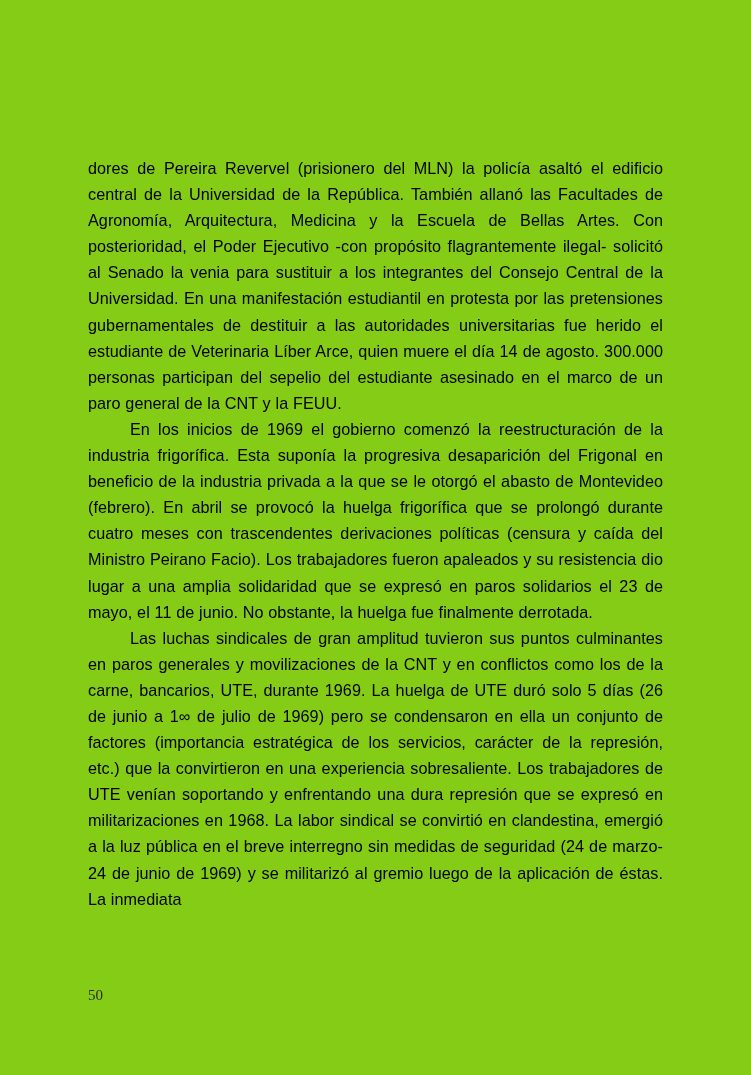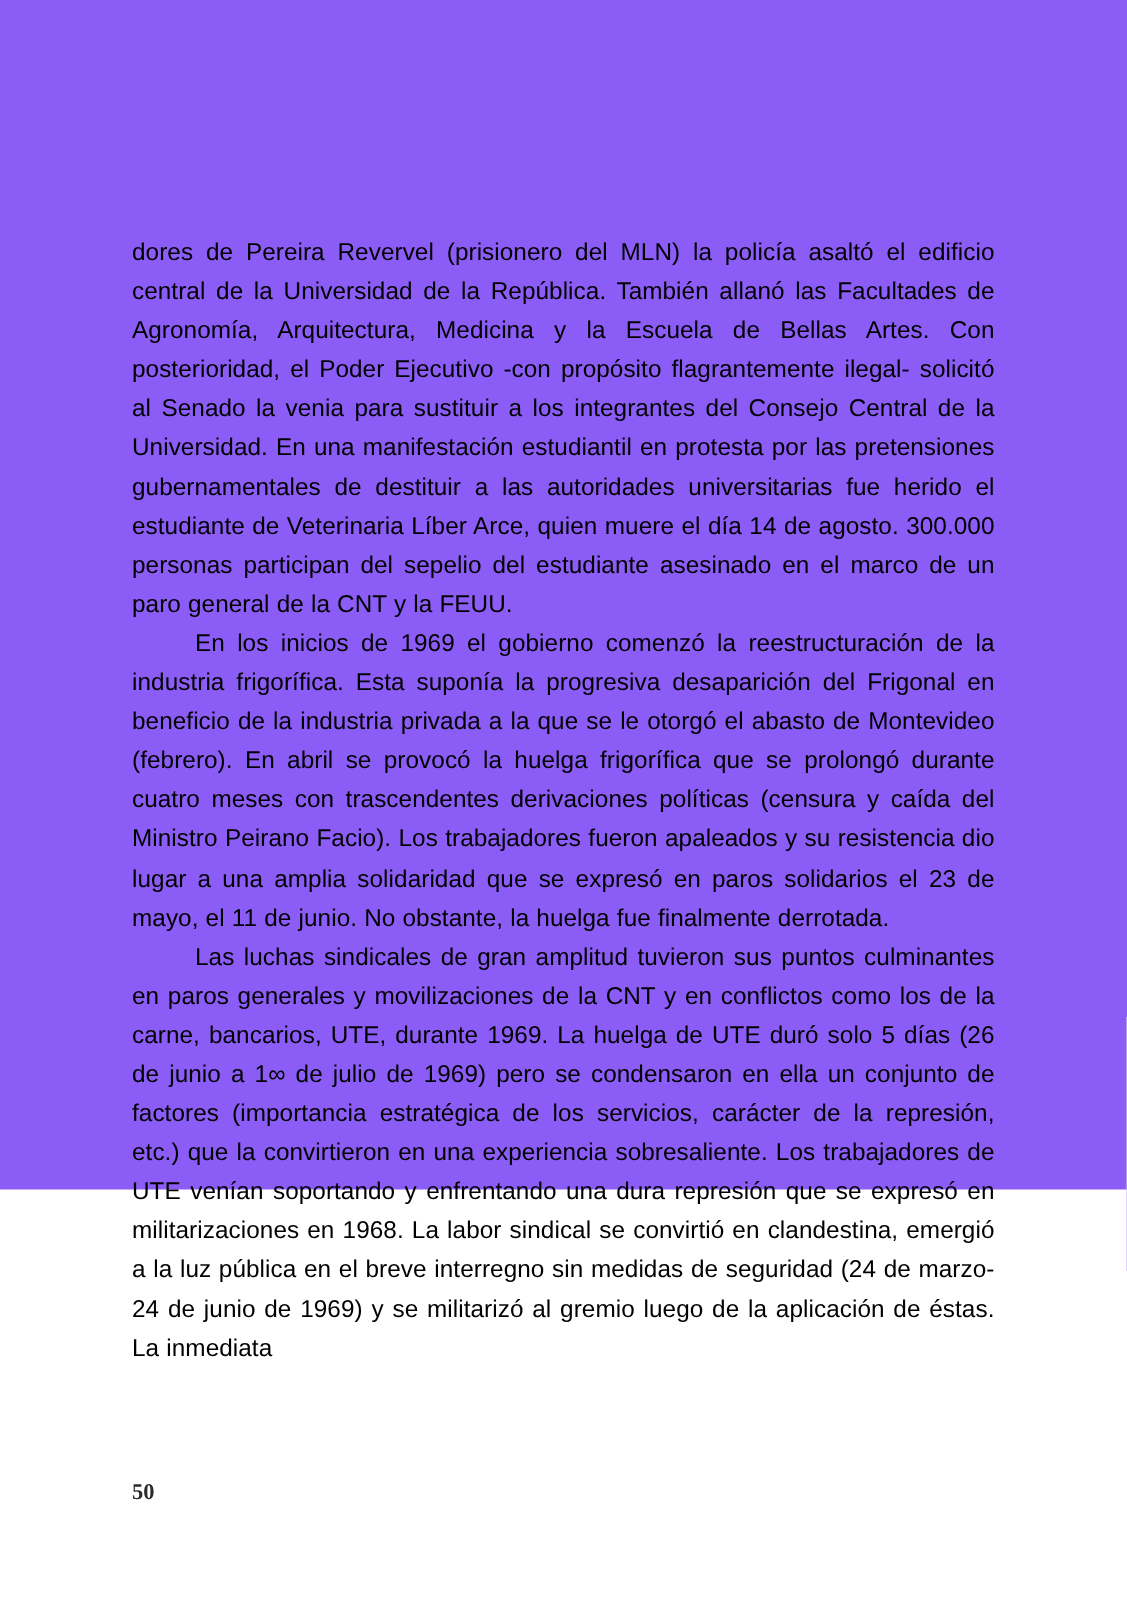--- a/index.html
+++ b/index.html
@@ -13,22 +13,22 @@
     position: relative;
     font-family: "Liberation Sans", sans-serif;
     color: #000000;
     overflow: hidden;
   }
   .page {
     position: absolute;
     left: 0;
     top: 0;
     width: 751px;
-    height: 793px;
-    background: #8b5cf6;
+    height: 1075px;
+    background: #84cc16;
   }
   .text-column {
     position: absolute;
     left: 88px;
     top: 155px;
     width: 575px;
   }
   .para {
     margin: 0;
     font-size: 16.2px;
@@ -43,21 +43,20 @@
     text-indent: 42px;
   }
   .page-number {
     position: absolute;
     left: 88px;
     top: 986px;
     font-size: 15px;
     line-height: 18px;
     color: #2b2b2b;
     font-family: "Liberation Serif", serif;
-    font-weight: bold;
   }
 </style>
 </head>
 <body>
 
 <div class="page">
 
   <div class="text-column">
     <p class="para">dores de Pereira Revervel (prisionero del MLN) la policía asaltó el edificio central de la Universidad de la República. También allanó las Facultades de Agronomía, Arquitectura, Medicina y la Escuela de Bellas Artes. Con posterioridad, el Poder Ejecutivo -con propósito flagrantemente ilegal- solicitó al Senado la venia para sustituir a los integrantes del Consejo Central de la Universidad. En una manifestación estudiantil en protesta por las pretensiones gubernamentales de destituir a las autoridades universitarias fue herido el estudiante de Veterinaria Líber Arce, quien muere el día 14 de agosto. 300.000 personas participan del sepelio del estudiante asesinado en el marco de un paro general de la CNT y la FEUU.</p>
     <p class="para indent">En los inicios de 1969 el gobierno comenzó la reestructuración de la industria frigorífica. Esta suponía la progresiva desaparición del Frigonal en beneficio de la industria privada a la que se le otorgó el abasto de Montevideo (febrero). En abril se provocó la huelga frigorífica que se prolongó durante cuatro meses con trascendentes derivaciones políticas (censura y caída del Ministro Peirano Facio). Los trabajadores fueron apaleados y su resistencia dio lugar a una amplia solidaridad que se expresó en paros solidarios el 23 de mayo, el 11 de junio. No obstante, la huelga fue finalmente derrotada.</p>

